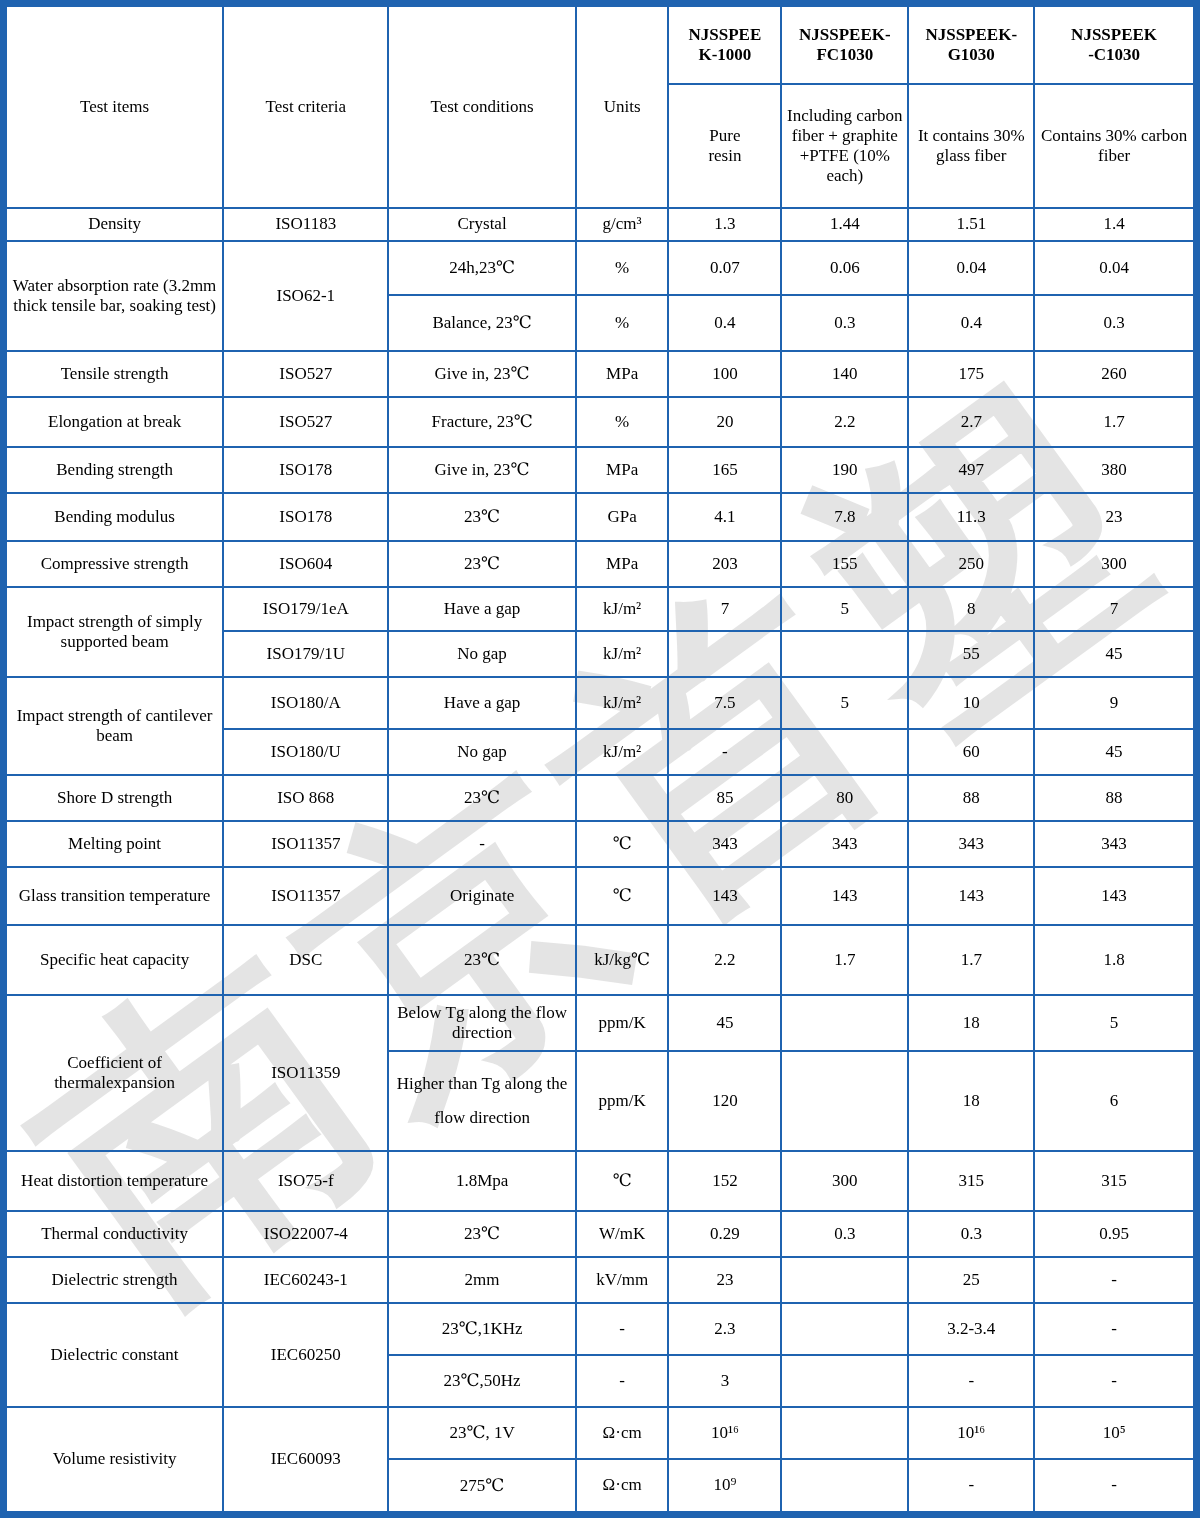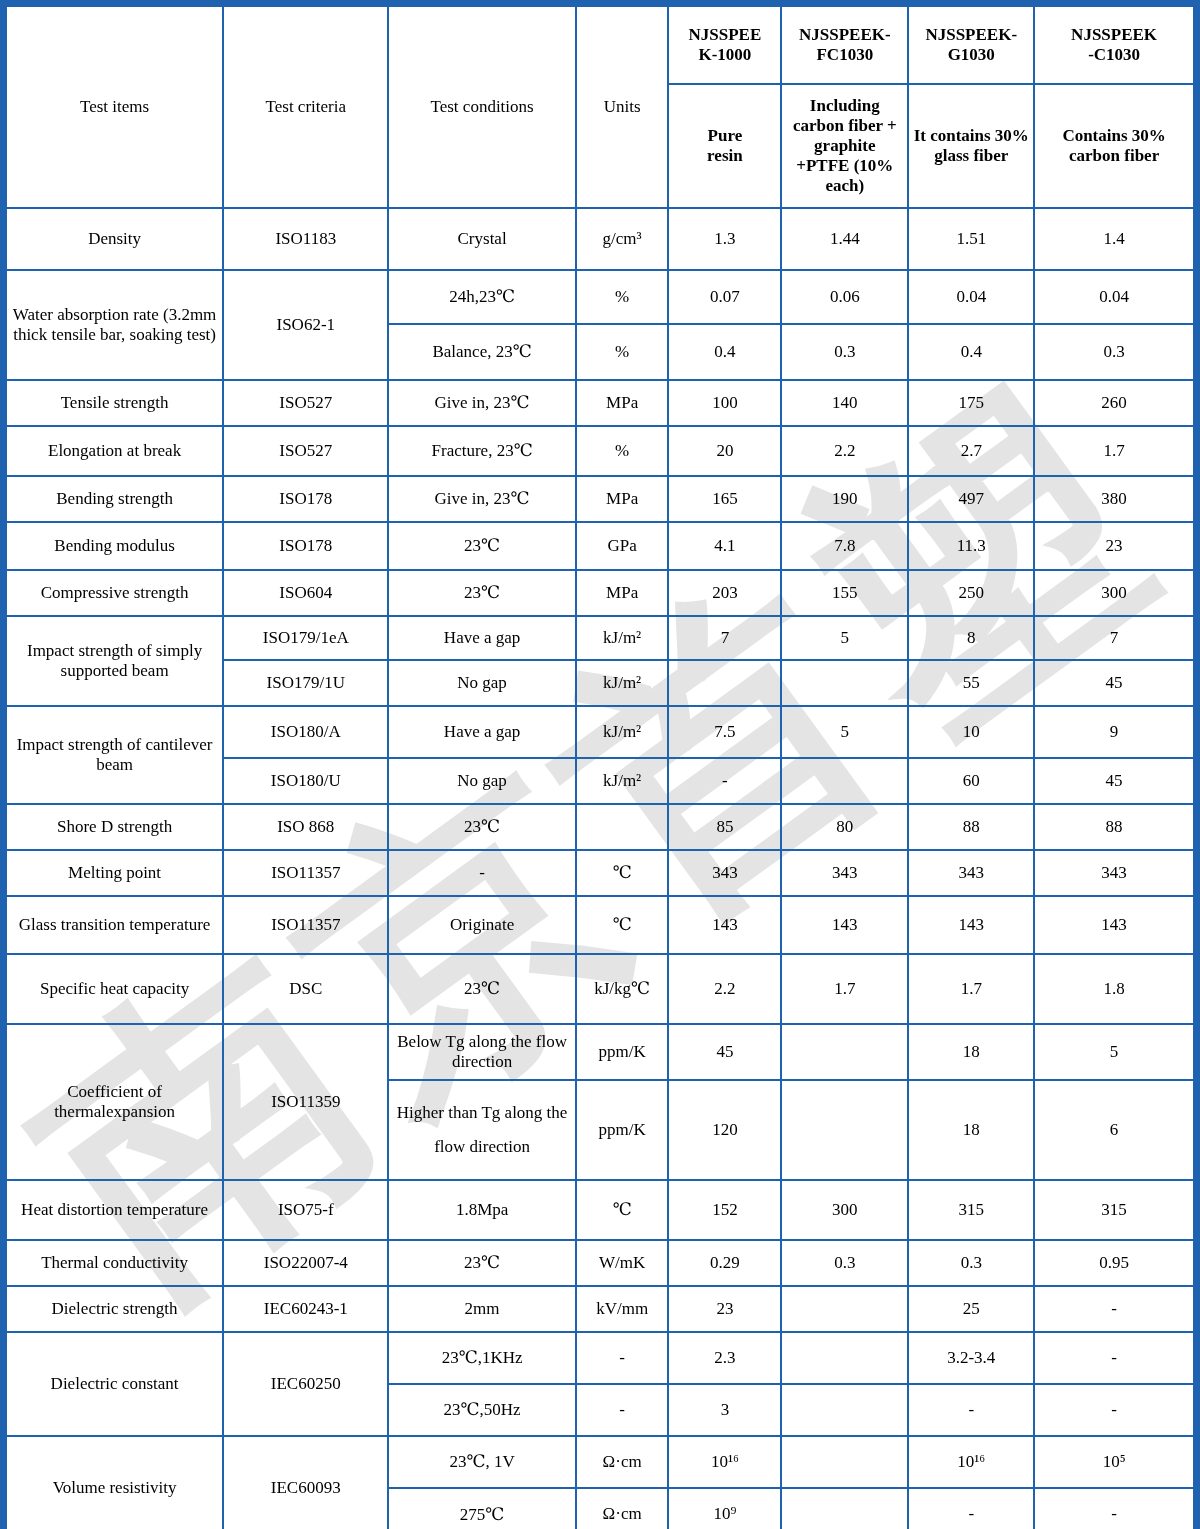--- a/index.html
+++ b/index.html
@@ -57,21 +57,21 @@
     background:#1157a3;
     color:#ffffff;
     font-weight:bold;
     font-size:19px;
     border-color:#2e6fb7;
     white-space:pre-line;
   }
   td.pdesc{
     background:#1157a3;
     color:#ffffff;
-    font-weight:bold;
+    font-weight:normal;
     font-size:18px;
     border-color:#2e6fb7;
     white-space:pre-line;
     border-radius:7px;
   }
   td.val{font-size:18px;}
   td.cond{font-size:17px;}
   td.cond.spread{line-height:1.95;}
   td.unit{font-size:17px;border-radius:6px;}
 </style>
@@ -110,21 +110,21 @@
 -C1030</td>
     </tr>
     <tr style="height:124px">
       <td class="pdesc">Pure
 resin</td>
       <td class="pdesc">Including carbon fiber + graphite +PTFE (10% each)</td>
       <td class="pdesc">It contains 30% glass fiber</td>
       <td class="pdesc">Contains 30% carbon fiber</td>
     </tr>
 
-    <tr style="height:62px">
+    <tr style="height:33px">
       <td>Density</td>
       <td>ISO1183</td>
       <td class="cond">Crystal</td>
       <td class="unit">g/cm³</td>
       <td class="val">1.3</td>
       <td class="val">1.44</td>
       <td class="val">1.51</td>
       <td class="val">1.4</td>
     </tr>
 

